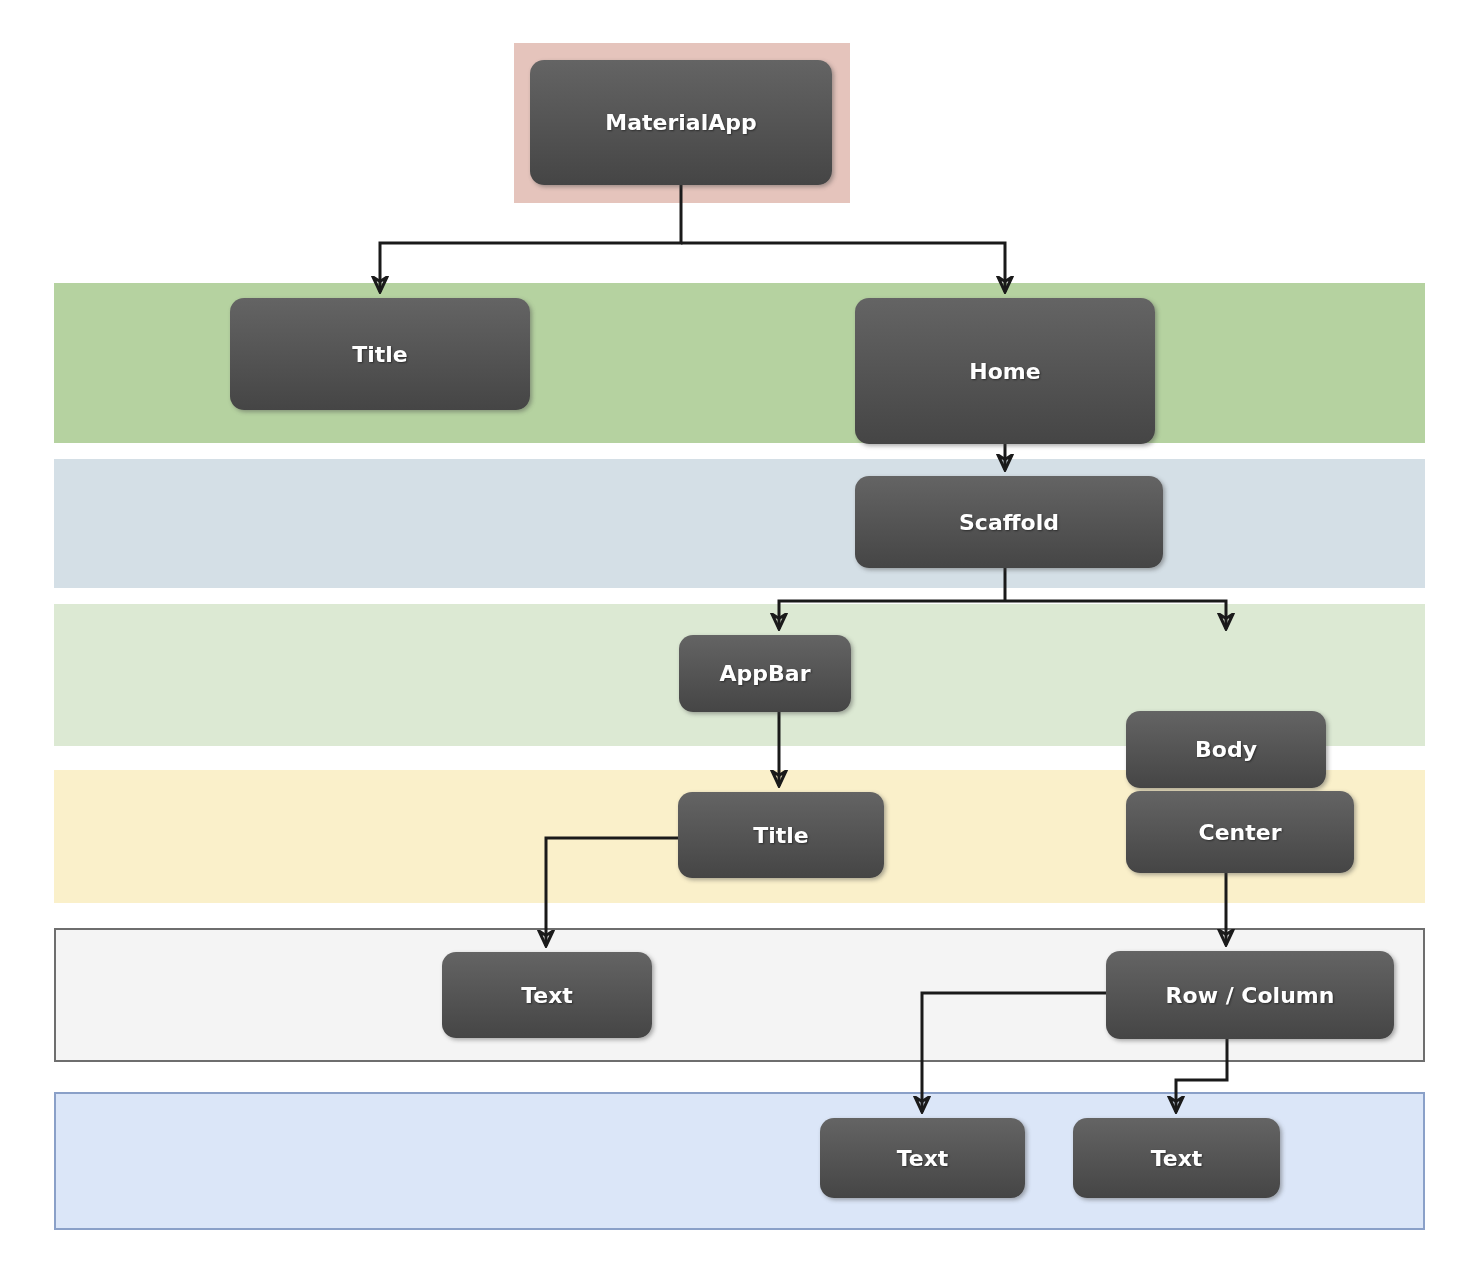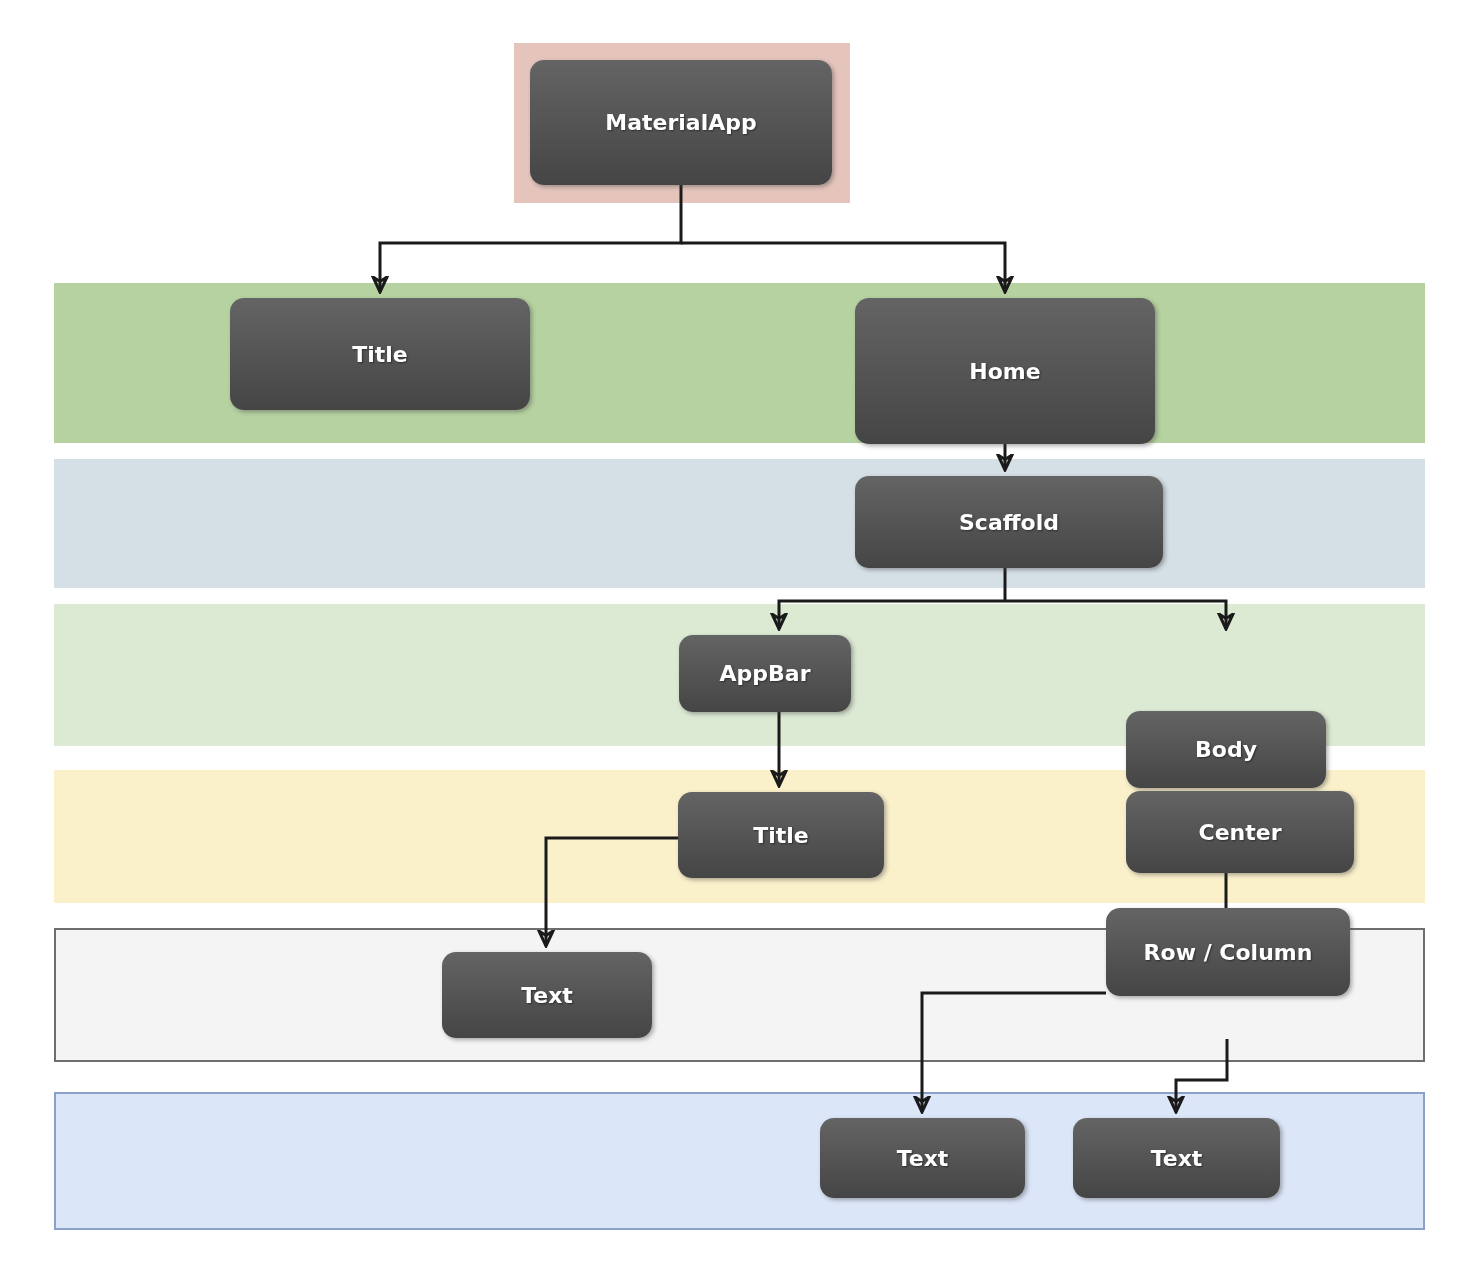--- a/index.html
+++ b/index.html
@@ -37,21 +37,21 @@
   }
   .n0{left:530px;top:60px;width:302px;height:125px;}
   .n1{left:230px;top:298px;width:300px;height:112px;}
   .n2{left:855px;top:298px;width:300px;height:146px;}
   .n3{left:855px;top:476px;width:308px;height:92px;}
   .n4{left:679px;top:635px;width:172px;height:77px;}
   .n5{left:1126px;top:663px;width:200px;height:77px;margin-top:48px;}
   .n6{left:678px;top:792px;width:206px;height:86px;}
   .n7{left:1126px;top:791px;width:228px;height:82px;}
   .n8{left:442px;top:952px;width:210px;height:86px;}
-  .n9{left:1106px;top:908px;width:244px;height:88px;}
+  .n9{left:1106px;top:951px;width:288px;height:88px;}
   .n10{left:820px;top:1118px;width:205px;height:80px;}
   .n11{left:1073px;top:1118px;width:207px;height:80px;}
 </style>
 </head>
 <body>
 
 <div class="canvas">
 
   <div class="band b1"></div>
   <div class="band b2"></div>

